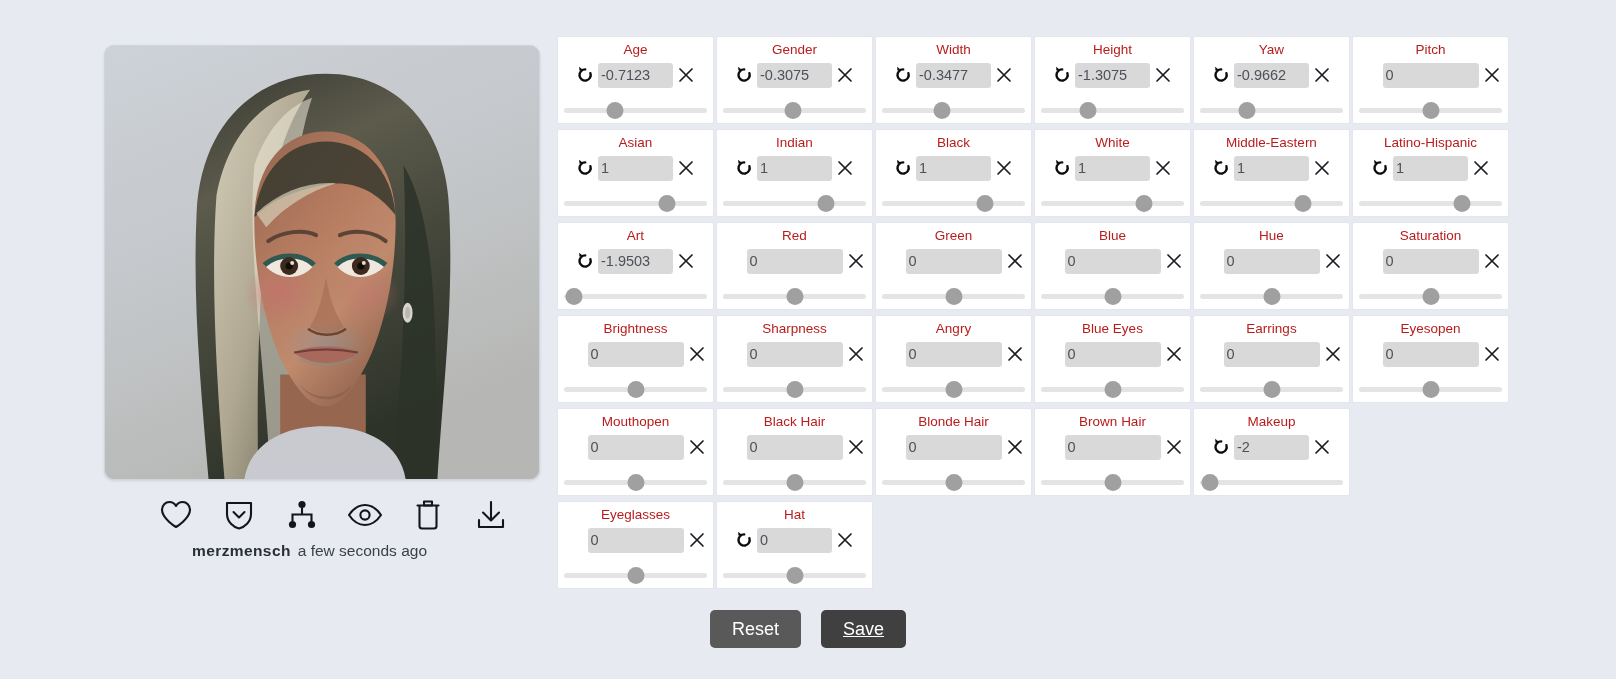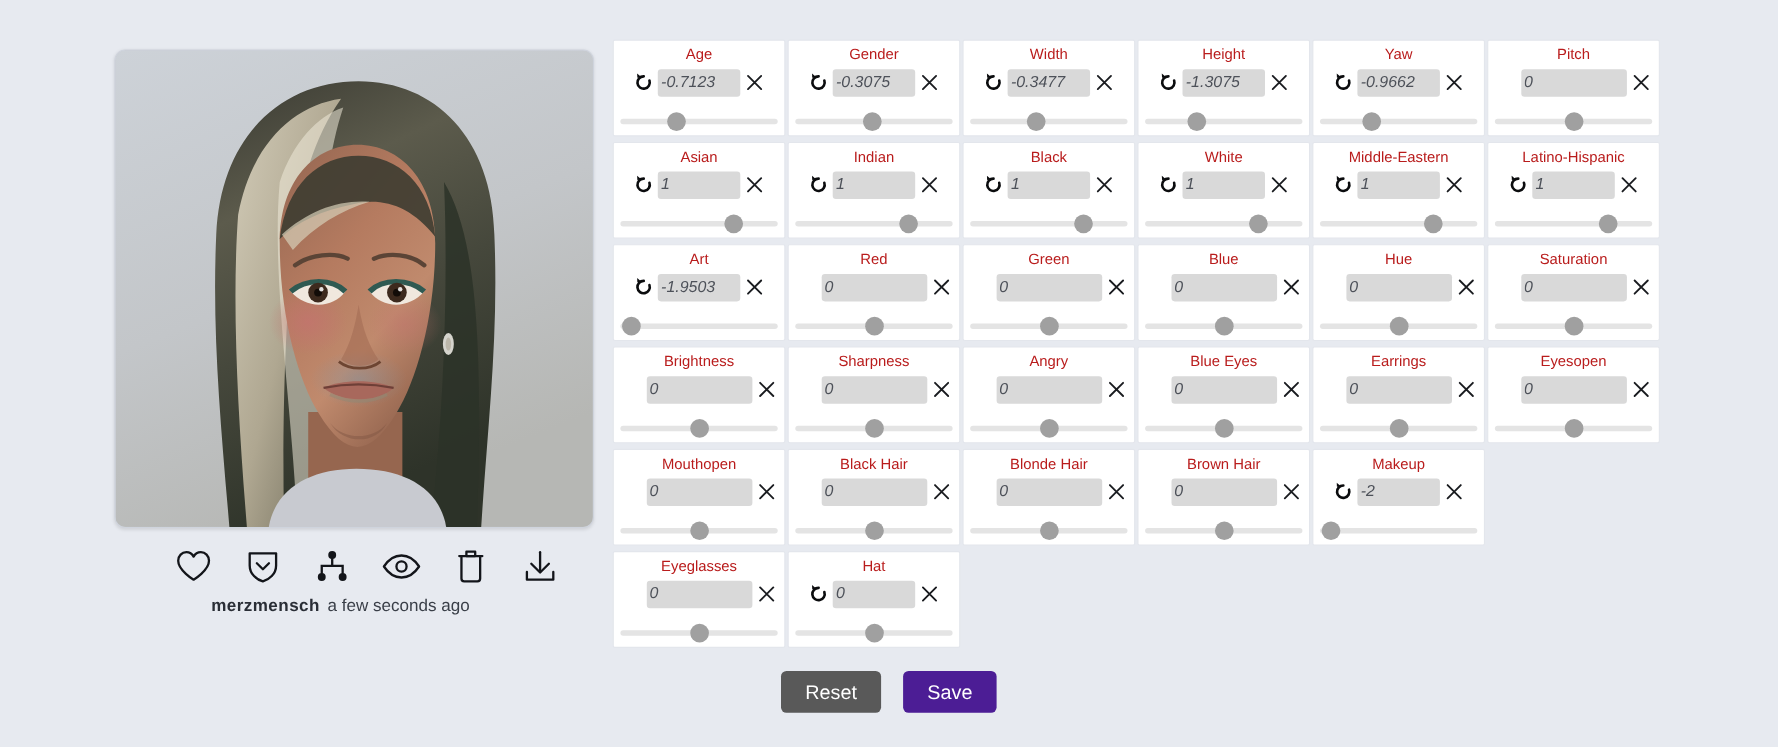--- a/index.html
+++ b/index.html
@@ -83,21 +83,21 @@
     width: 100%; height: 28px; gap: 3px;
   }
   .resetico { width: 20px; height: 20px; flex: 0 0 20px; cursor: pointer; }
   .resetico.hidden { visibility: hidden; }
   .resetico svg { display: block; }
   .ginput {
     height: 25px; border: none; outline: none;
     background: #d9d9d9; border-radius: 3px;
     font-family: "Liberation Sans", sans-serif;
     font-size: 14.5px; color: #4d5159;
-    padding: 0 3px; min-width: 0; font-style: italic;
+    padding: 0 3px; min-width: 0;
   }
   .ginput.narrow { width: 75px; }
   .ginput.wide   { width: 96px; }
   .xico { width: 20px; height: 20px; flex: 0 0 20px; cursor: pointer; }
   .xico svg { display: block; }
 
   .slider {
     position: absolute; left: 6px; right: 6px; bottom: 4px; height: 18px;
     cursor: pointer;
   }
@@ -116,21 +116,21 @@
     position: absolute; left: 0; top: 610px; width: 1616px;
     display: flex; justify-content: center; align-items: center; gap: 20px;
   }
   .btn {
     border: none; border-radius: 5px; cursor: pointer;
     font-family: "Liberation Sans", sans-serif;
     font-size: 18px; color: #ffffff;
     padding: 0 22px; height: 38px; line-height: 38px;
   }
   .btn-reset { background: #595959; min-width: 83px; }
-  .btn-save  { background: #4c1d95; min-width: 83px; }
+  .btn-save  { background: #404040; min-width: 83px; text-decoration: underline; }
 </style>
 </head>
 <body>
 
 <div class="app">
 
 
   <div class="leftcol">
 
     <div class="portrait">

